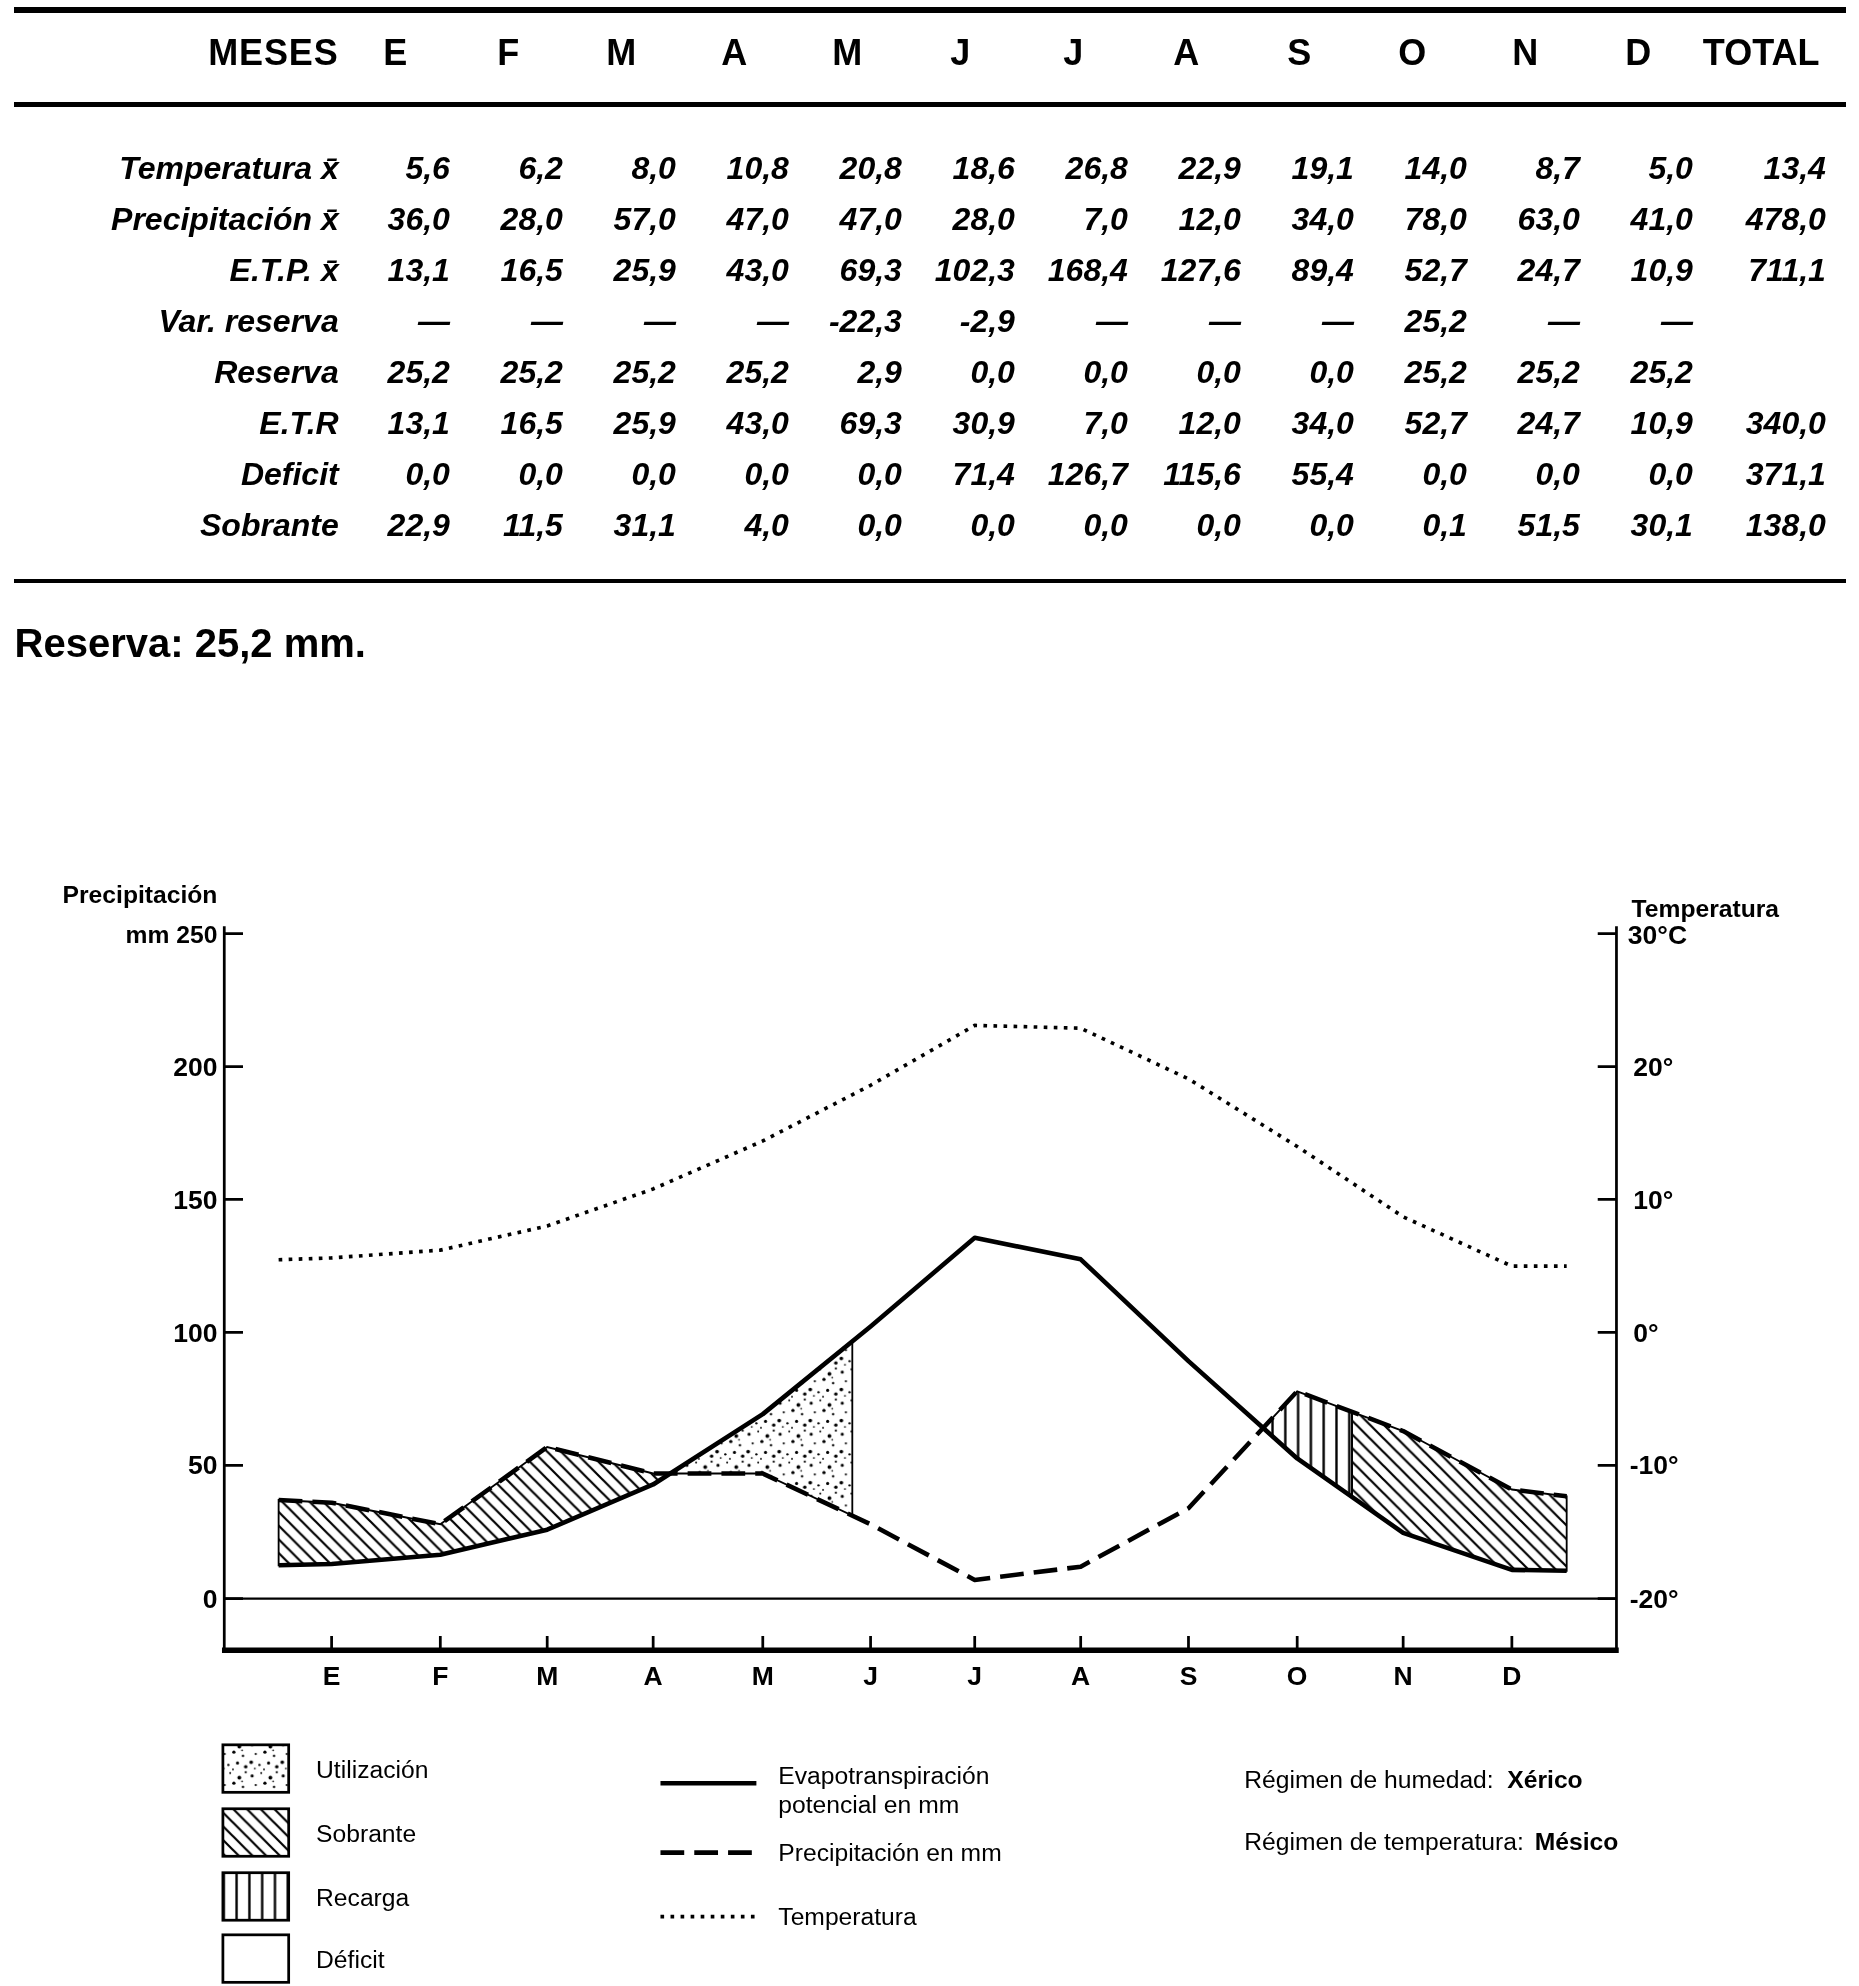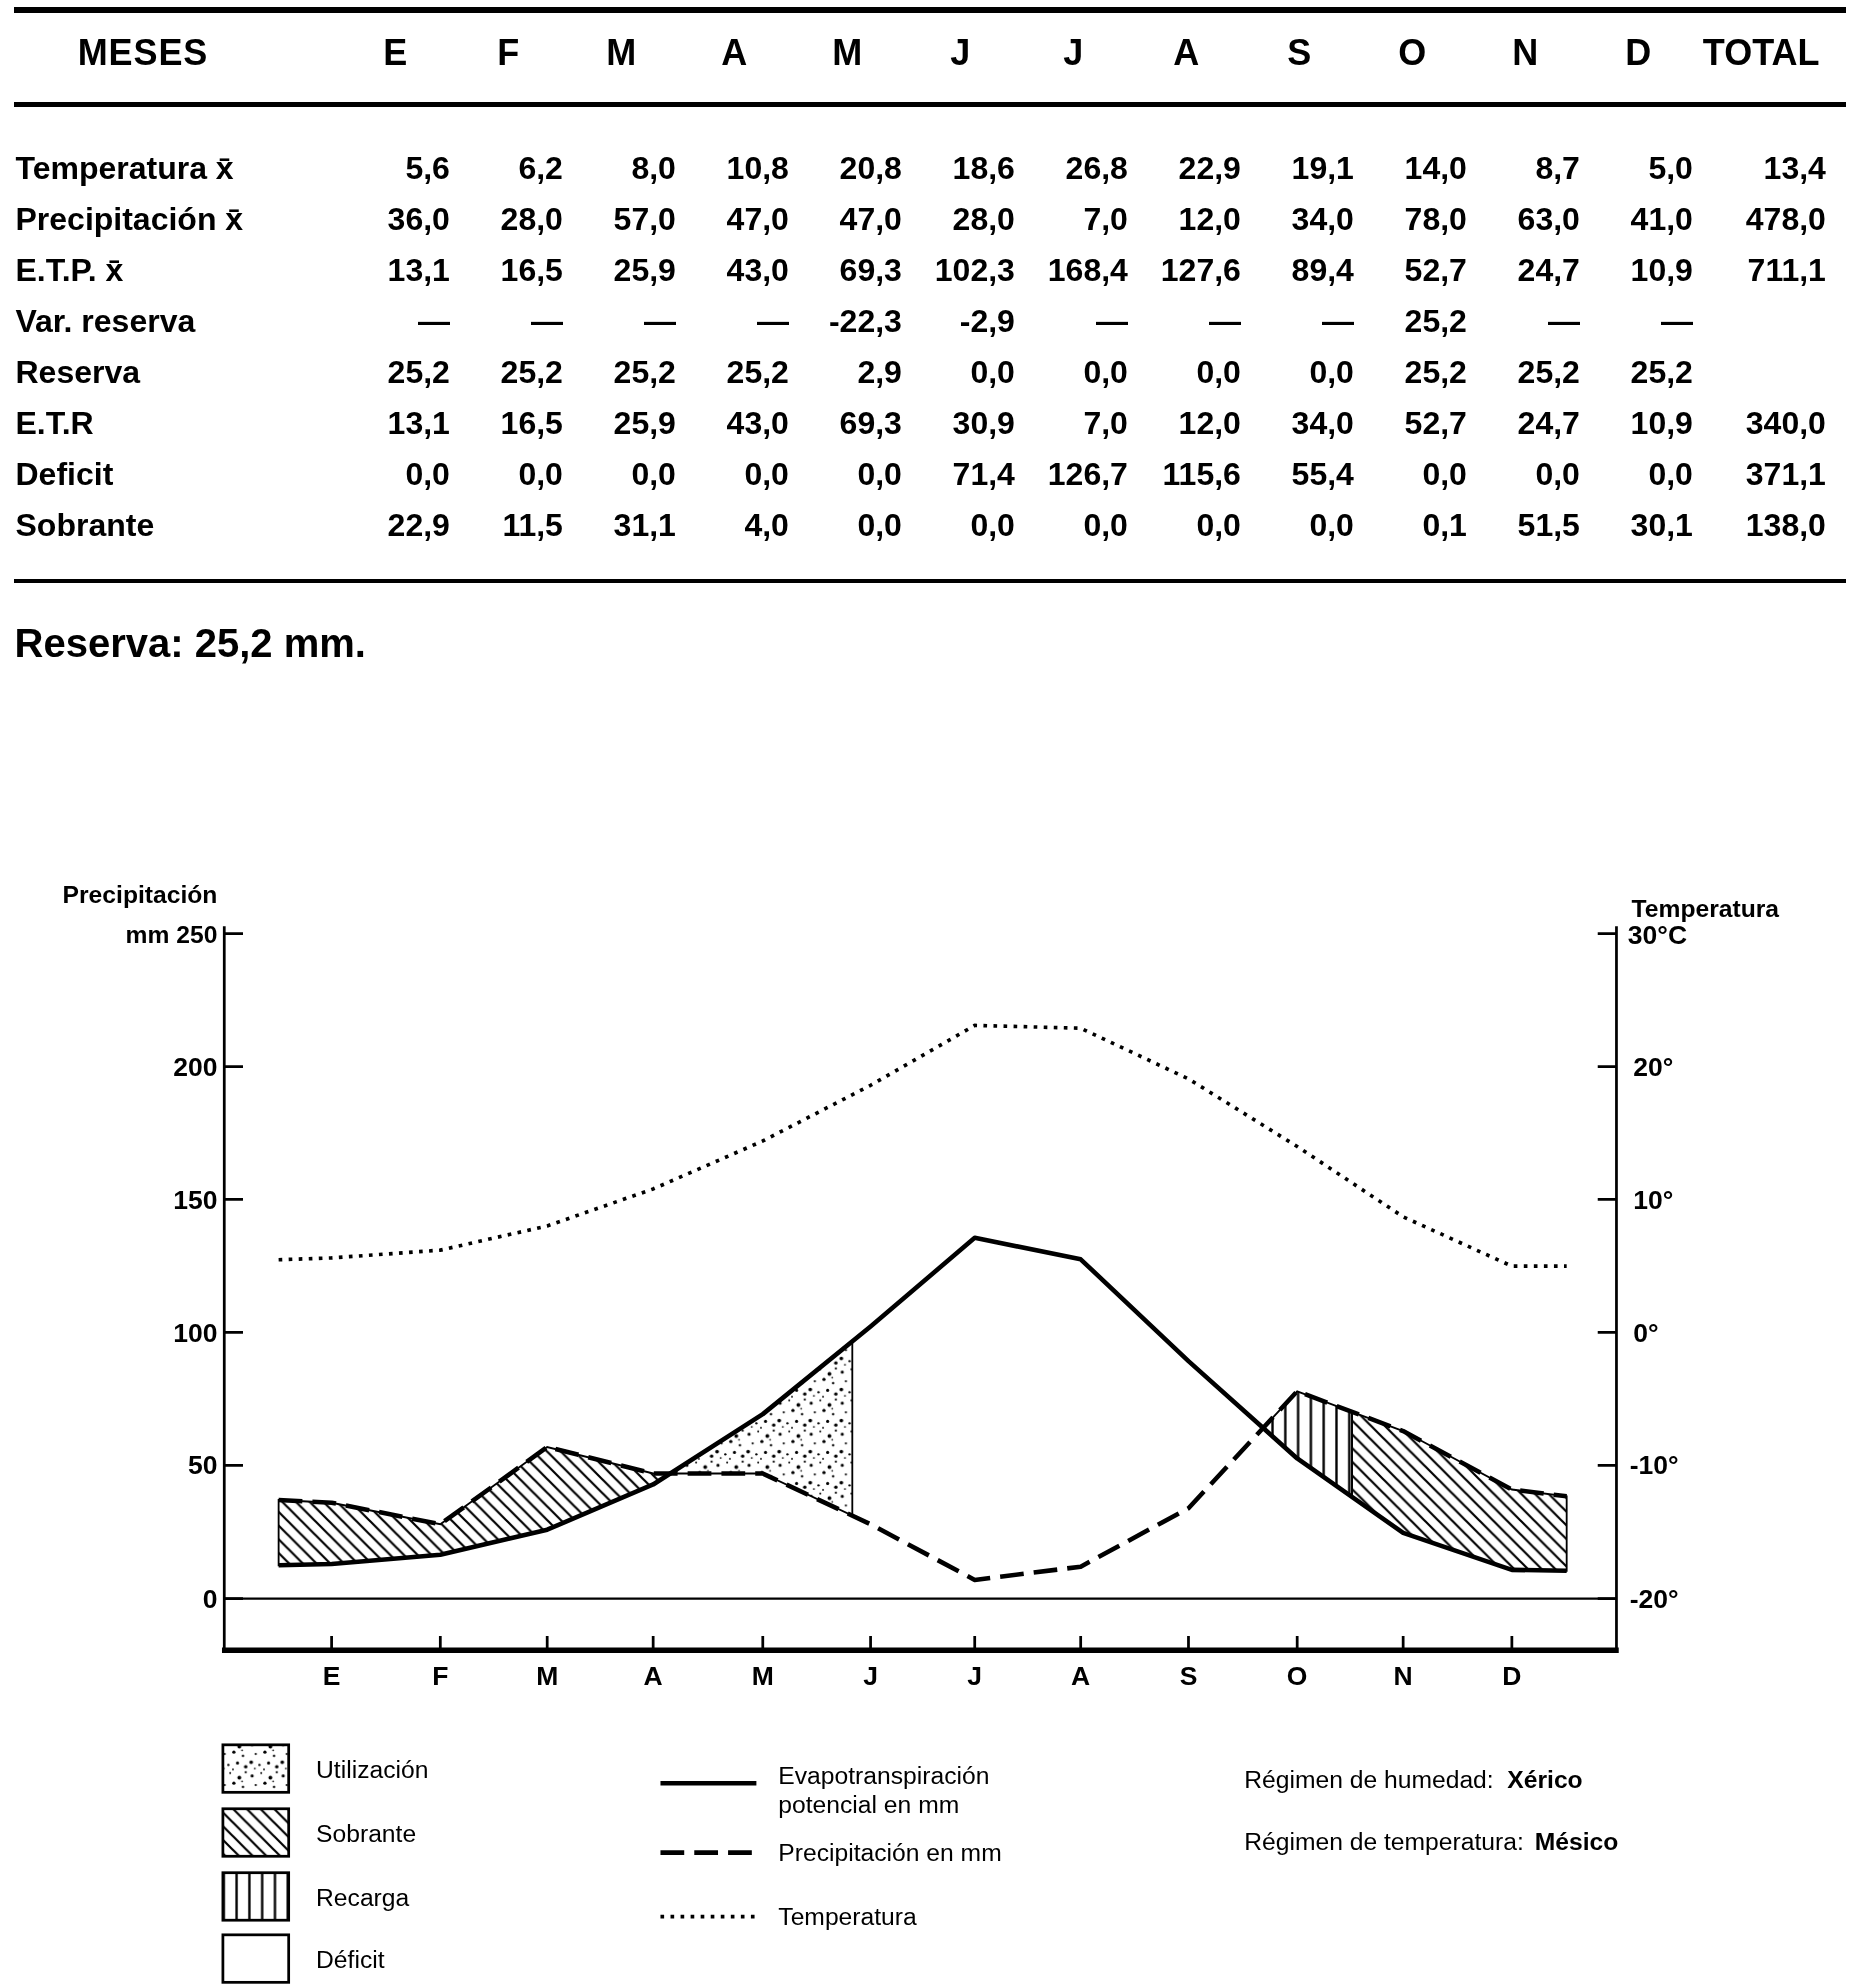--- a/index.html
+++ b/index.html
@@ -4,24 +4,24 @@
 <style>
   html,body{margin:0;padding:0;background:#ffffff;}
   body{width:1859px;height:1986px;position:relative;font-family:"Liberation Sans",sans-serif;color:#000;}
   .page{position:absolute;inset:0;background:#fff;}
   .rule{position:absolute;left:13.7px;width:1832px;background:#000;}
   .rule-top{top:7.3px;height:5.5px;}
   .rule-mid{top:102px;height:4.6px;}
   .rule-bot{top:579px;height:3.7px;}
   .thead{position:absolute;left:13.7px;top:22px;width:1814px;display:grid;grid-template-columns:325px repeat(12,113px) 1fr;height:62px;align-items:center;}
   .tbody{position:absolute;left:13.7px;top:143px;width:1814px;}
-  .r{display:grid;grid-template-columns:325px repeat(12,113px) 1fr;height:51px;align-items:center;}
+  .r{display:grid;grid-template-columns:325px repeat(12,113px) 1fr;height:51px;align-items:center;font-style:italic;}
   .cell{font-size:32px;font-weight:600;white-space:nowrap;}
   .hdr{font-size:36px;font-weight:700;}
-  .lab{text-align:left;padding-left:1.8px;}
+  .lab{text-align:right;padding-left:1.8px;}
   .hc{text-align:center;}
   .num{text-align:right;padding-right:1.8px;}
   .hdr.lab{padding-left:64px;letter-spacing:0.9px;}
   .note{position:absolute;left:14.6px;top:621px;font-size:40px;font-weight:600;}
   .chart-svg{position:absolute;left:0;top:0;width:1859px;height:1986px;}
   svg text{font-family:"Liberation Sans",sans-serif;fill:#000;}
   .axt{font-size:27px;font-weight:700;}
   .tick{font-size:29px;font-weight:700;}
   .mon{font-size:29px;font-weight:700;}
   .leg{font-size:27px;font-weight:400;}

